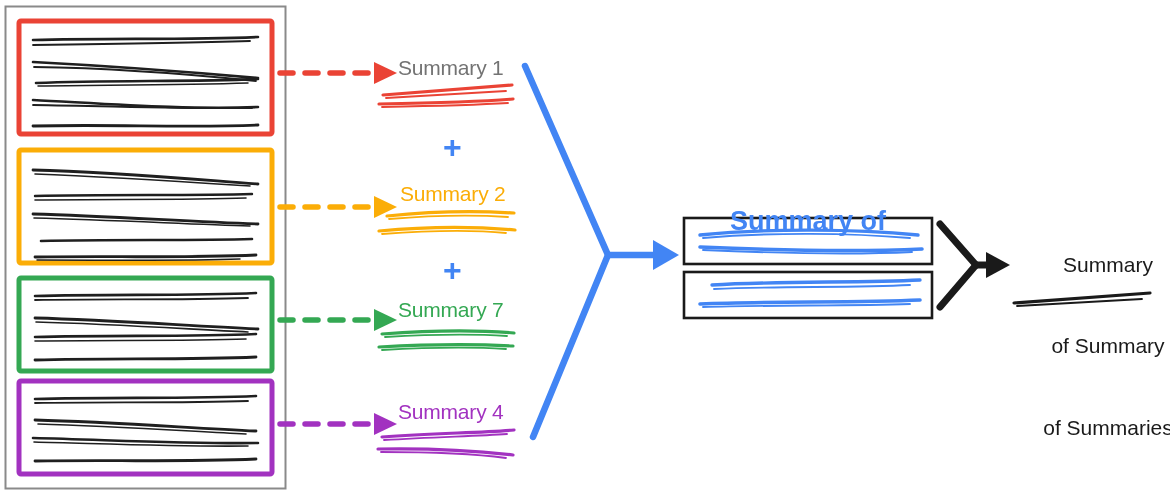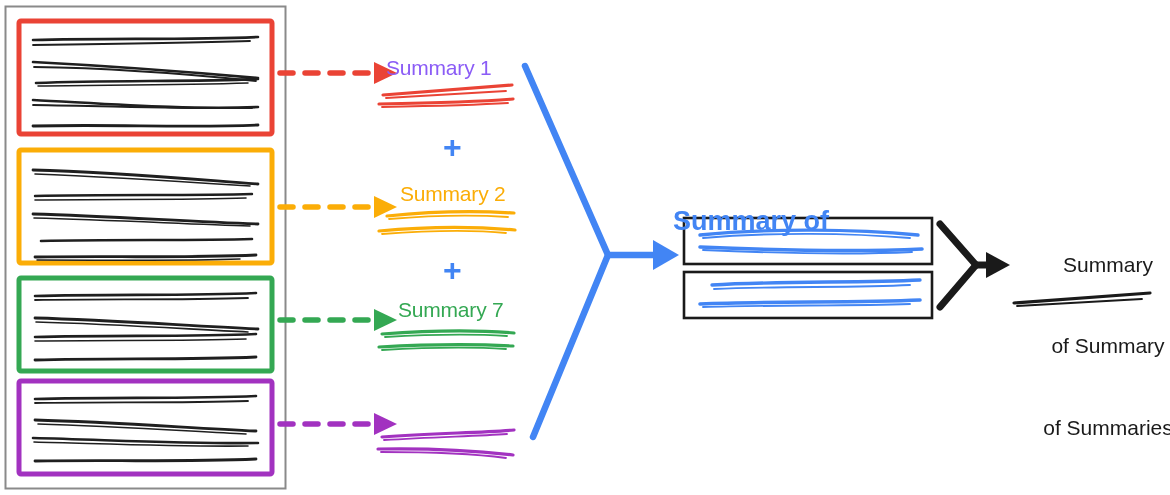--- a/index.html
+++ b/index.html
@@ -33,20 +33,21 @@
   }
   .summary-label {
     font-size: 21px;
     font-weight: 400;
     letter-spacing: -0.2px;
   }
   .sos-label {
     font-size: 27px;
     font-weight: 700;
     color: #4285F4;
+    text-align: center;
     width: 270px;
     line-height: 1.28;
   }
   .final-label {
     font-size: 21px;
     font-weight: 400;
     color: #1a1a1a;
     text-align: center;
     width: 190px;
     line-height: 1.3;
@@ -181,23 +182,24 @@
       <line x1="974" y1="265" x2="989" y2="265" stroke="#1a1a1a" stroke-width="7" stroke-linecap="butt"></line>
       <polygon points="986,252 1010,265 986,278" fill="#1a1a1a"></polygon>
     </g>
 
     <g stroke="#1a1a1a" fill="none" stroke-linecap="round">
       <path d="M1014 303 C 1065 299, 1112 296, 1150 293" stroke-width="3.2"></path>
       <path d="M1017 306 C 1067 303, 1110 301, 1142 299" stroke-width="1.8"></path>
     </g>
   </svg>
 
-  <div class="label summary-label" style="left:386px; top:56px; color:#8b5cf6;">Summary 1</div>
+  <div class="label summary-label" style="left:398px; top:56px; color:#737373;">Summary 1</div>
   <div class="label summary-label" style="left:400px; top:182px; color:#FBAD07;">Summary 2</div>
   <div class="label summary-label" style="left:398px; top:298px; color:#34A853;">Summary 7</div>
+  <div class="label summary-label" style="left:398px; top:400px; color:#A232C0;">Summary 4</div>
 
   <div class="label" style="left:443px; top:129px; color:#4285F4; font-size:32px; font-weight:700;">+</div>
   <div class="label" style="left:443px; top:252px; color:#4285F4; font-size:32px; font-weight:700;">+</div>
 
   <div class="label sos-label" style="left:673px; top:135px;">
     <div>Summary of</div>
   </div>
 
   <div class="label final-label" style="left:1013px; top:196px;">
     <div>Summary</div>

